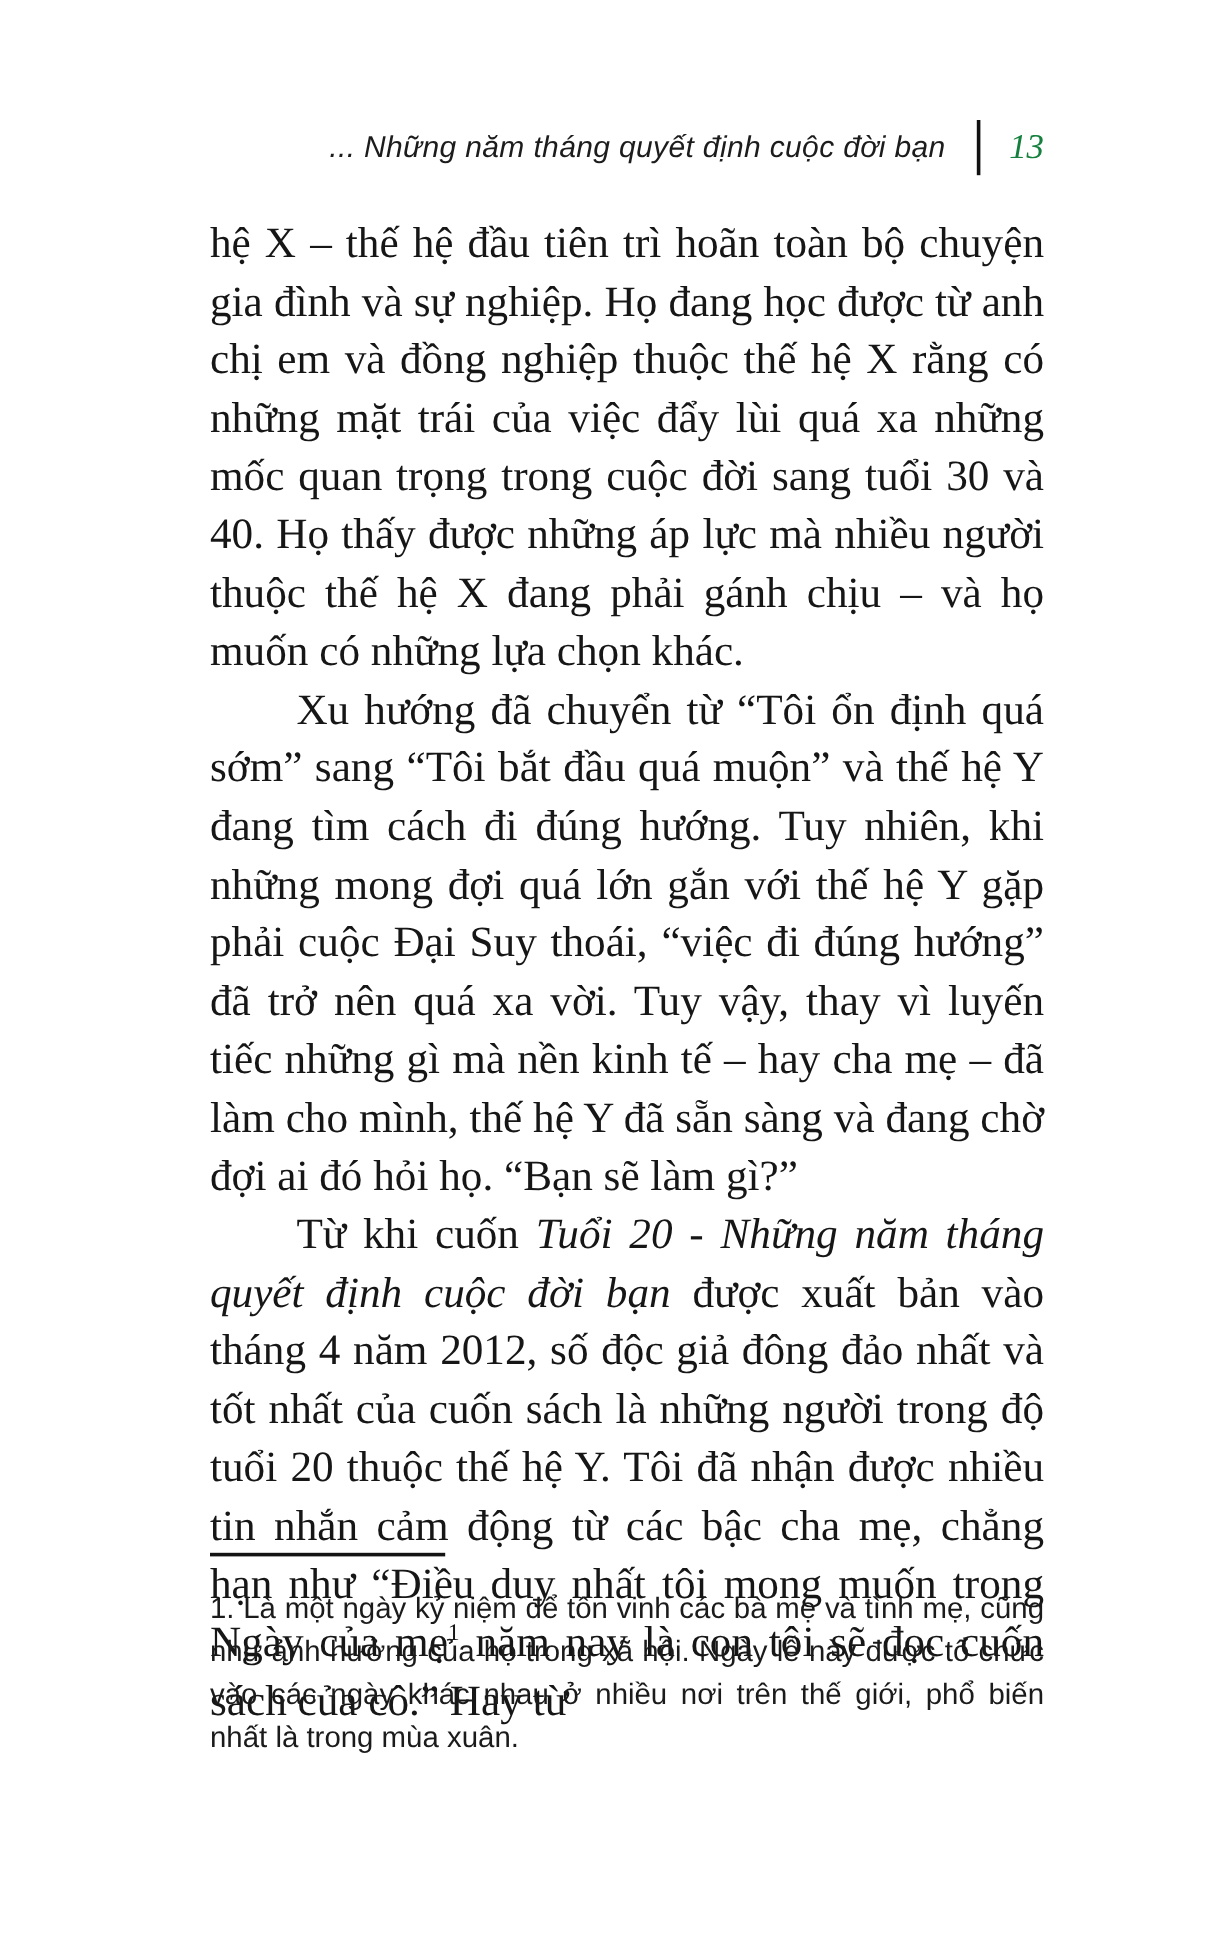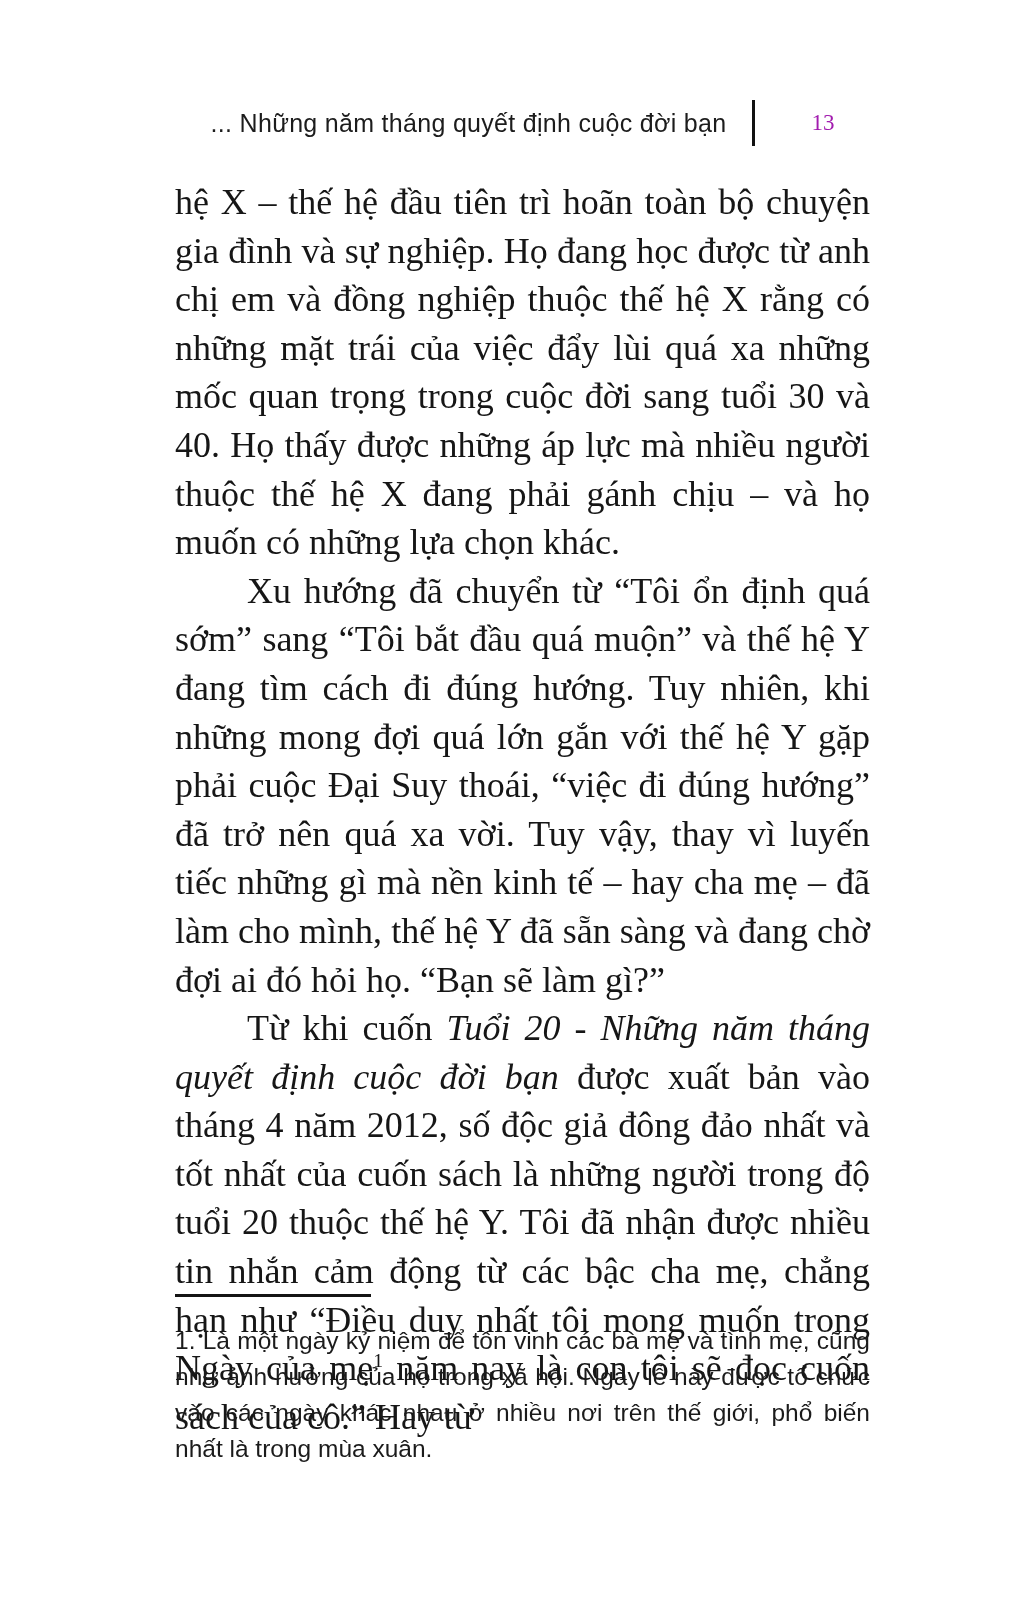--- a/index.html
+++ b/index.html
@@ -16,42 +16,42 @@
     color: #1a1a1a;
     overflow: hidden;
   }
   
   .page-header {
     position: absolute;
     top: 100px;
     left: 175px;
     width: 695px;
     display: flex;
-    justify-content: center;
+    justify-content: flex-end;
     align-items: center;
     font-family: "Liberation Sans", "DejaVu Sans", sans-serif;
+    font-style: italic;
   }
   .header-title {
     font-size: 25px;
     letter-spacing: 0.3px;
     color: #1c1c1c;
     white-space: nowrap;
   }
   .header-divider {
     display: inline-block;
     width: 3px;
     height: 46px;
     background: #111111;
     margin: 0 24px 0 26px;
   }
   .header-page-number {
     font-family: "Liberation Serif", "DejaVu Serif", serif;
-    font-size: 23px;
-    color: #a21caf;
-    margin-left: 32px;
+    font-size: 29px;
+    color: #15803d;
   }
   
   .page-body {
     position: absolute;
     top: 178px;
     left: 175px;
     width: 695px;
     font-family: "Liberation Serif", "DejaVu Serif", serif;
     font-size: 36px;
     line-height: 48.6px;

